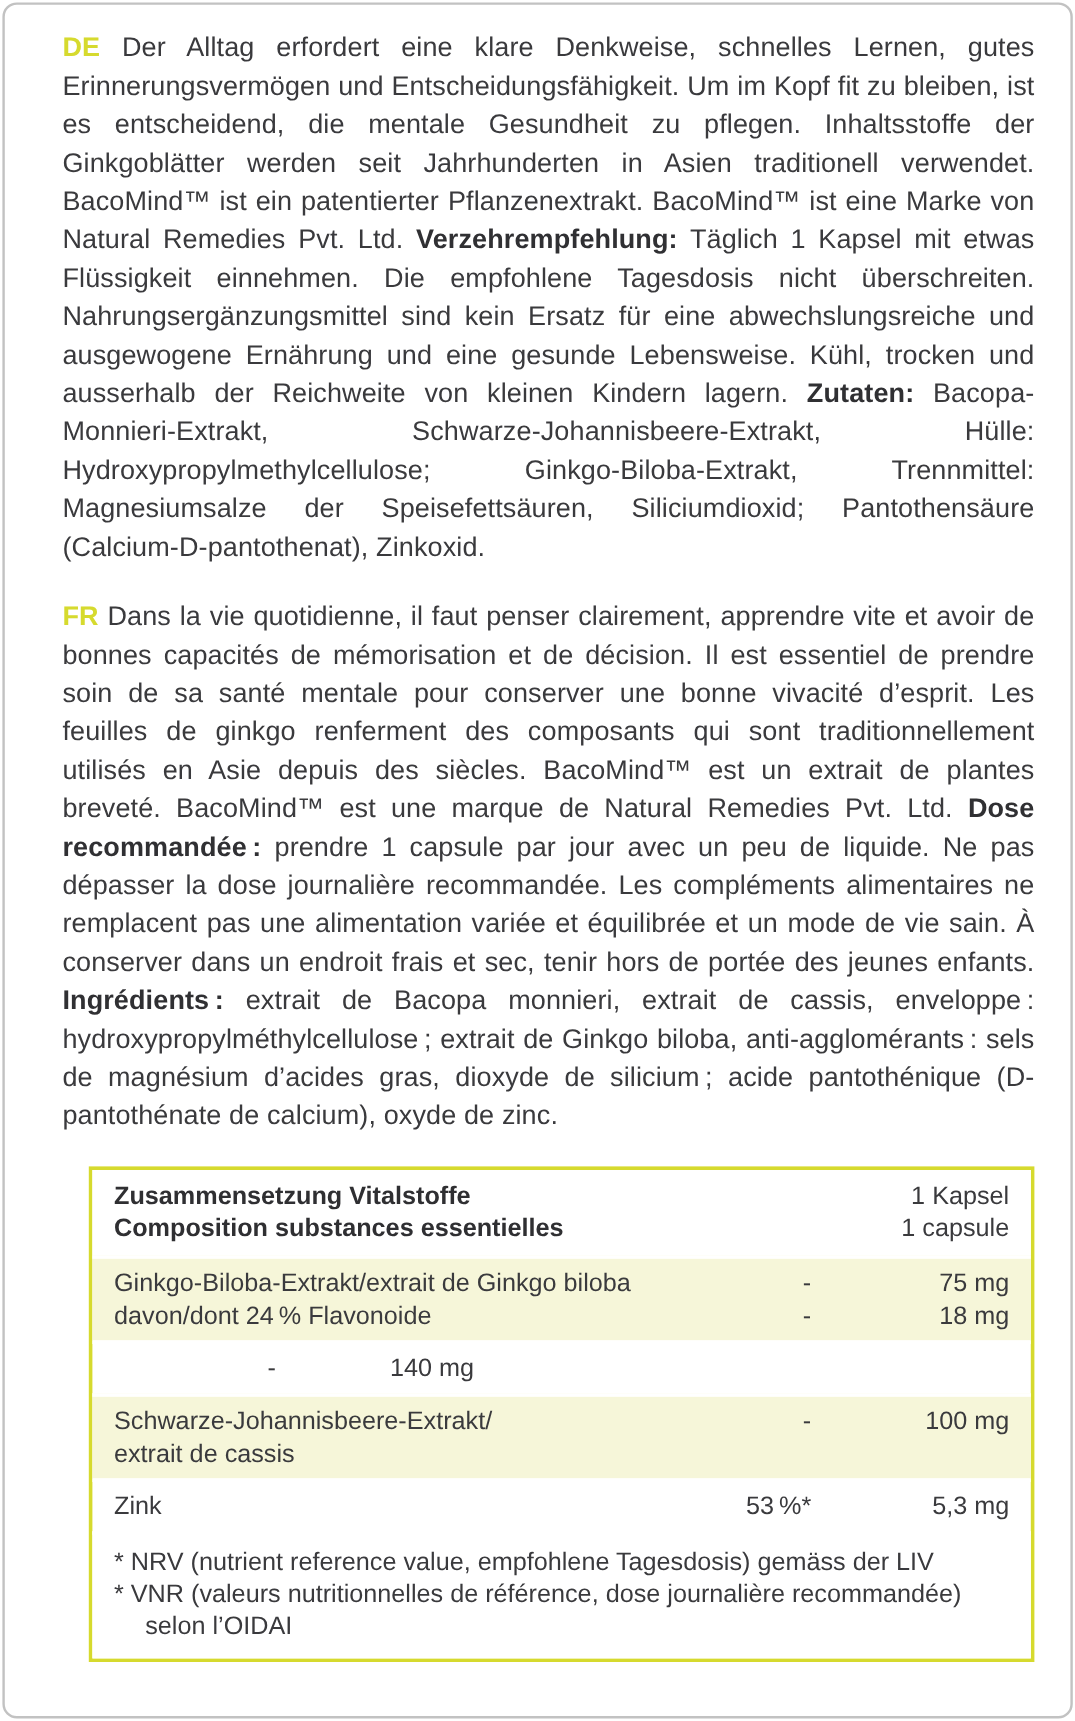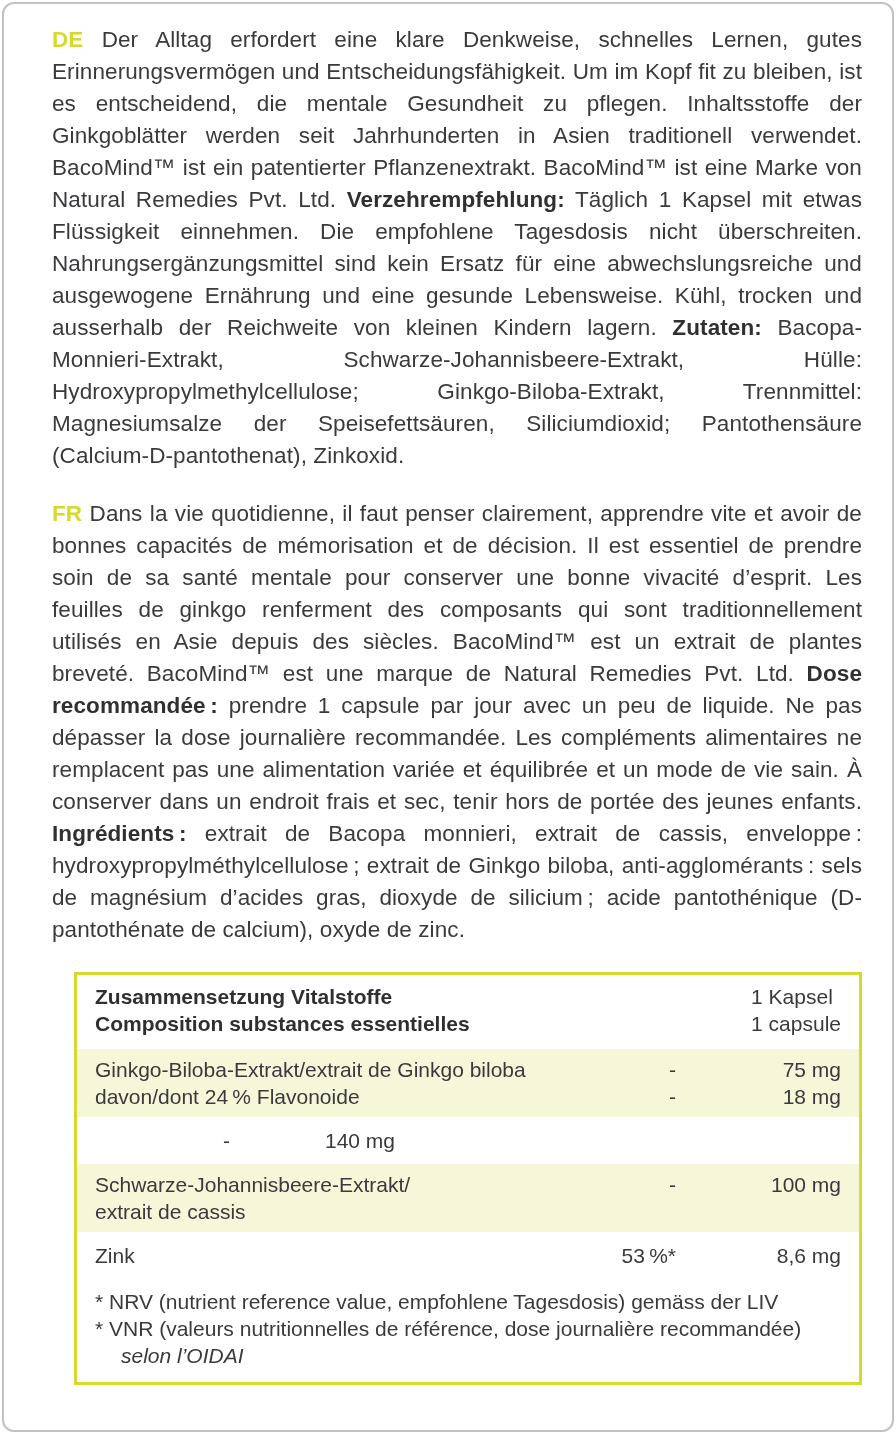--- a/index.html
+++ b/index.html
@@ -29,38 +29,38 @@
   .lang-tag { font-weight:bold; color:var(--accent,#d6da2e); }
   .b { font-weight:bold; color:#303033; }
 
   .vtable {
     border:3px solid var(--accent,#d6da2e);
     margin-top:18px;
     margin-left:22px;
   }
   .t-head { display:flex; justify-content:space-between; padding:8px 18px 9px; background:#fff; }
   .t-title { font-weight:bold; font-size:21px; line-height:27px; color:#2f2f32; }
-  .t-dose  { font-size:21px; line-height:27px; }
+  .t-dose  { text-align:right; font-size:21px; line-height:27px; }
   .t-row {
     display:flex;
     padding:7px 18px;
     font-size:21px; line-height:27px;
     border-top:3px solid #ffffff;
   }
   .t-row.shaded { background:var(--rowbg,#f6f6d9); }
   .c-name { flex:1; }
   .c-nrv  { width:135px; text-align:right; white-space:nowrap; }
   .c-amt  { width:165px; text-align:right; white-space:nowrap; }
   .t-foot {
     border-top:3px solid #ffffff;
     background:#fff;
     padding:9px 18px 13px;
     font-size:21px; line-height:27px;
   }
-  .fn.indent { padding-left:26px;font-style:italic; }
+  .fn.indent { padding-left:26px; }
 </style>
 </head>
 <body>
 
 <div class="page">
   <div class="frame"></div>
   <div class="content">
 
     <p class="para" lang="de"><span class="lang-tag">DE</span> <span>Der Alltag erfordert eine klare Denkweise, schnelles Lernen, gutes Erinnerungsvermögen und Entscheidungsfähigkeit. Um im Kopf fit zu bleiben, ist es entscheidend, die mentale Gesundheit zu pflegen. Inhaltsstoffe der Ginkgoblätter werden seit Jahrhunderten in Asien traditionell verwendet. BacoMind™ ist ein patentierter Pflanzenextrakt. BacoMind™ ist eine Marke von Natural Remedies Pvt. Ltd. </span><span class="b">Verzehrempfehlung:</span><span> Täglich 1 Kapsel mit etwas Flüssigkeit einnehmen. Die empfohlene Tagesdosis nicht überschreiten. Nahrungsergänzungsmittel sind kein Ersatz für eine abwechslungsreiche und ausgewogene Ernährung und eine gesunde Lebensweise. Kühl, trocken und ausserhalb der Reichweite von kleinen Kindern lagern. </span><span class="b">Zutaten:</span><span> Bacopa-Monnieri-Extrakt, Schwarze-Johannisbeere-Extrakt, Hülle: Hydroxypropylmethylcellulose; Ginkgo-Biloba-Extrakt, Trennmittel: Magnesiumsalze der Speisefettsäuren, Siliciumdioxid; Pantothensäure (Calcium-D-pantothenat), Zinkoxid.</span></p>
     <p class="para" lang="fr"><span class="lang-tag">FR</span> <span>Dans la vie quotidienne, il faut penser clairement, apprendre vite et avoir de bonnes capacités de mémorisation et de décision. Il est essentiel de prendre soin de sa santé mentale pour conserver une bonne vivacité d’esprit. Les feuilles de ginkgo renferment des composants qui sont traditionnellement utilisés en Asie depuis des siècles. BacoMind™ est un extrait de plantes breveté. BacoMind™ est une marque de Natural Remedies Pvt. Ltd. </span><span class="b">Dose recommandée :</span><span> prendre 1 capsule par jour avec un peu de liquide. Ne pas dépasser la dose journalière recommandée. Les compléments alimentaires ne remplacent pas une alimentation variée et équilibrée et un mode de vie sain. À conserver dans un endroit frais et sec, tenir hors de portée des jeunes enfants. </span><span class="b">Ingrédients :</span><span> extrait de Bacopa monnieri, extrait de cassis, enveloppe : hydroxypropylméthylcellulose ; extrait de Ginkgo biloba, anti-agglomérants : sels de magnésium d’acides gras, dioxyde de silicium ; acide pantothénique (D-pantothénate de calcium), oxyde de zinc.</span></p>
@@ -87,21 +87,21 @@
             <div class="c-amt">140 mg</div>
           </div>
           <div class="t-row shaded">
             <div class="c-name">Schwarze-Johannisbeere-Extrakt/<br>extrait de cassis</div>
             <div class="c-nrv">-</div>
             <div class="c-amt">100 mg</div>
           </div>
           <div class="t-row">
             <div class="c-name">Zink</div>
             <div class="c-nrv">53 %*</div>
-            <div class="c-amt">8,6 mg</div>
+            <div class="c-amt">5,3 mg</div>
           </div>
         </div>
       <div class="t-foot">
           <div class="fn">* NRV (nutrient reference value, empfohlene Tagesdosis) gemäss der LIV</div>
           <div class="fn">* VNR (valeurs nutritionnelles de référence, dose journalière recommandée)</div>
           <div class="fn indent">selon l’OIDAI</div>
         </div>
     </div>
 
   </div>

